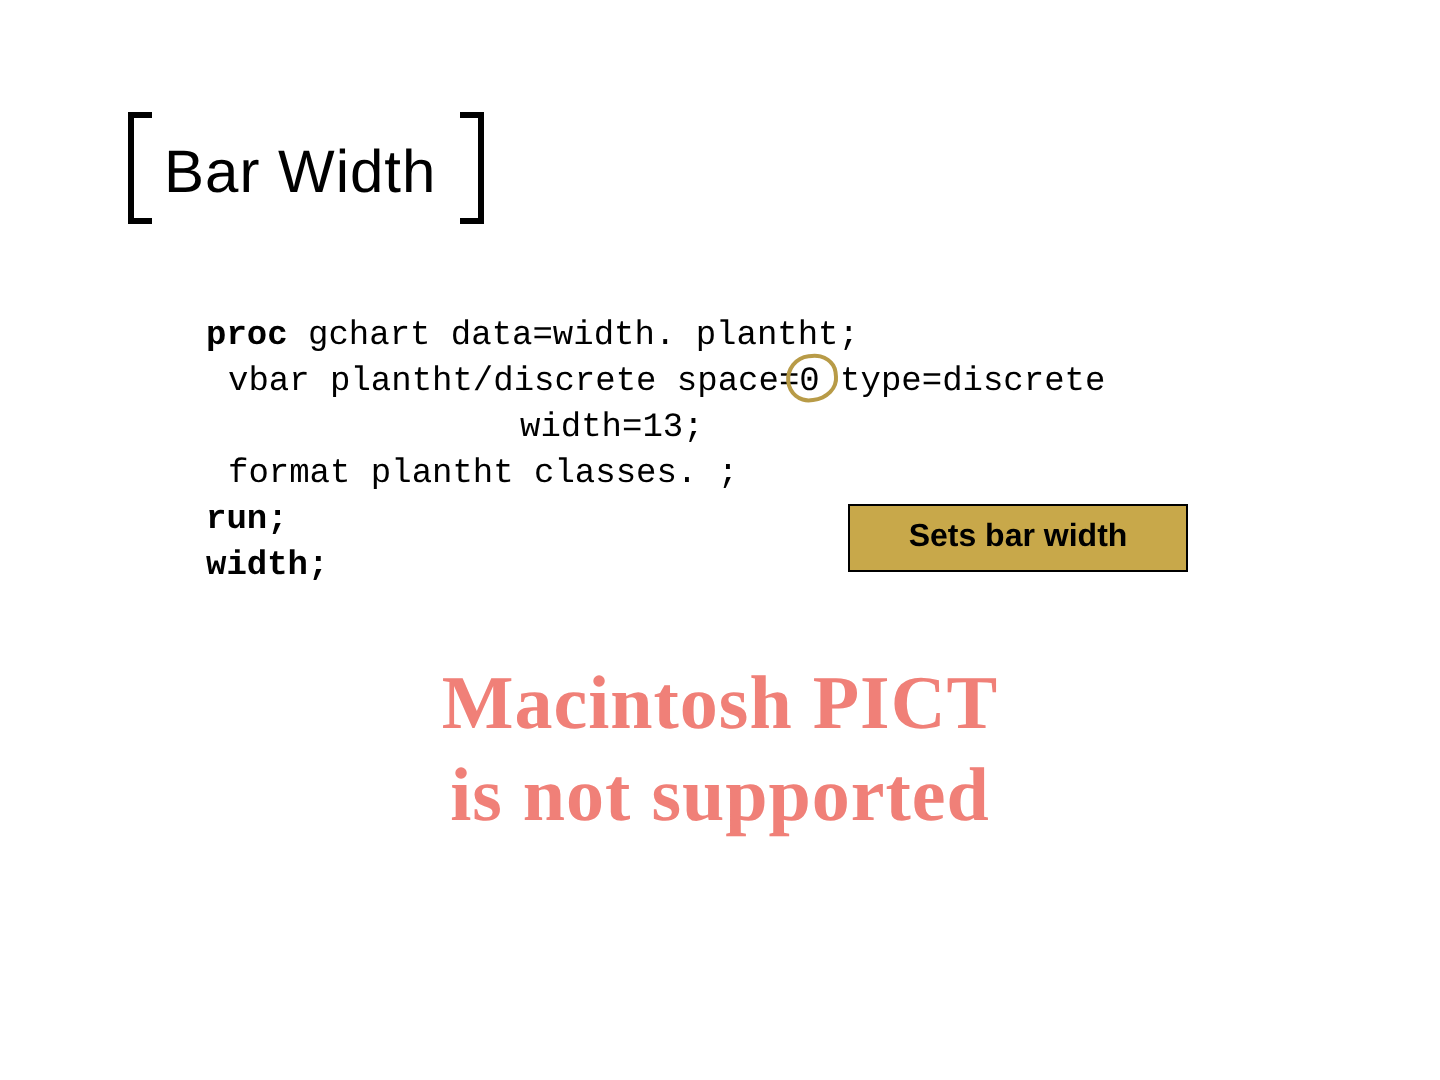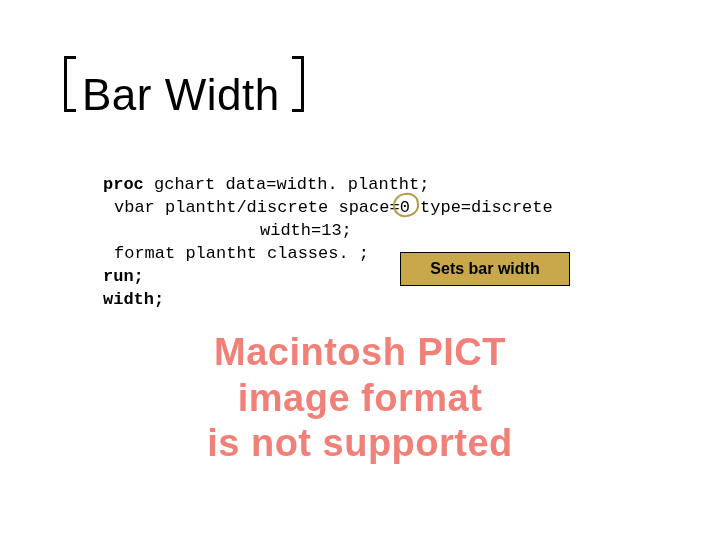--- a/index.html
+++ b/index.html
@@ -13,51 +13,51 @@
   .bracket .v { top: 0; bottom: 0; width: 3px; }
   .bracket .ht { top: 0; height: 3px; width: 12px; }
   .bracket .hb { bottom: 0; height: 3px; width: 12px; }
   .bracket-left { left: -6px; top: -4px; }
   .bracket-left .v { left: 0; }
   .bracket-left .ht, .bracket-left .hb { left: 0; }
   .bracket-right { right: -6px; top: -4px; }
   .bracket-right .v { right: 0; }
   .bracket-right .ht, .bracket-right .hb { right: 0; }
 
-  .title { font-size: 44px; font-weight: 400; color: #000; letter-spacing: 0.5px; }
+  .title { font-size: 30px; font-weight: 400; color: #000; letter-spacing: 0.5px; }
 
   .code-block { margin-top: 40px; font-family: Consolas, "Courier New", monospace; font-size: 17px; line-height: 1.35; color: #000; white-space: pre; position: relative; }
   .kw { font-weight: bold; margin-left: 33px; }
   .indent1 { display: inline-block; width: 44px; }
   .indent2 { display: inline-block; width: 190px; }
 
   
   .circled-wrap { position: relative; display: inline-block; }
   .circled-wrap .oval {
     position: absolute; left: -7px; top: -4px; width: 26px; height: 24px;
     border: 2px solid #b89b47; border-radius: 50% 48% 55% 45% / 55% 45% 50% 50%;
     transform: rotate(-6deg);
   }
 
   
   .callout {
-    position: absolute; left: 400px; top: 252px;
+    position: absolute; left: 424px; top: 252px;
     width: 170px; height: 34px;
     background: #c8a84a;
     border: 1px solid #000;
     display: flex; align-items: center; justify-content: center;
     font-family: Arial, Helvetica, sans-serif;
     font-weight: bold; font-size: 16px; color: #000;
   }
 
   
   .errmsg {
     position: absolute; left: 0; right: 0; top: 330px;
     text-align: center;
-    font-family: Liberation Sans, sans-serif;
+    font-family: Liberation Serif, serif;
     font-weight: 700;
     font-size: 38px;
     line-height: 1.2;
     color: #f08078;
     letter-spacing: 0.5px;
   }
 </style>
 </head>
 <body>
 
@@ -83,17 +83,16 @@
 <span class="indent1"></span><span>format plantht classes. ;</span>
 <span class="kw">run;</span>
 <span class="kw">width;</span></div>
 
   <div class="callout">
     <span>Sets bar width</span>
   </div>
 
   <div class="errmsg">
     <div>Macintosh PICT</div>
-    <div>image format</div>
     <div>is not supported</div>
   </div>
 
 </div>
 
 </body></html>

